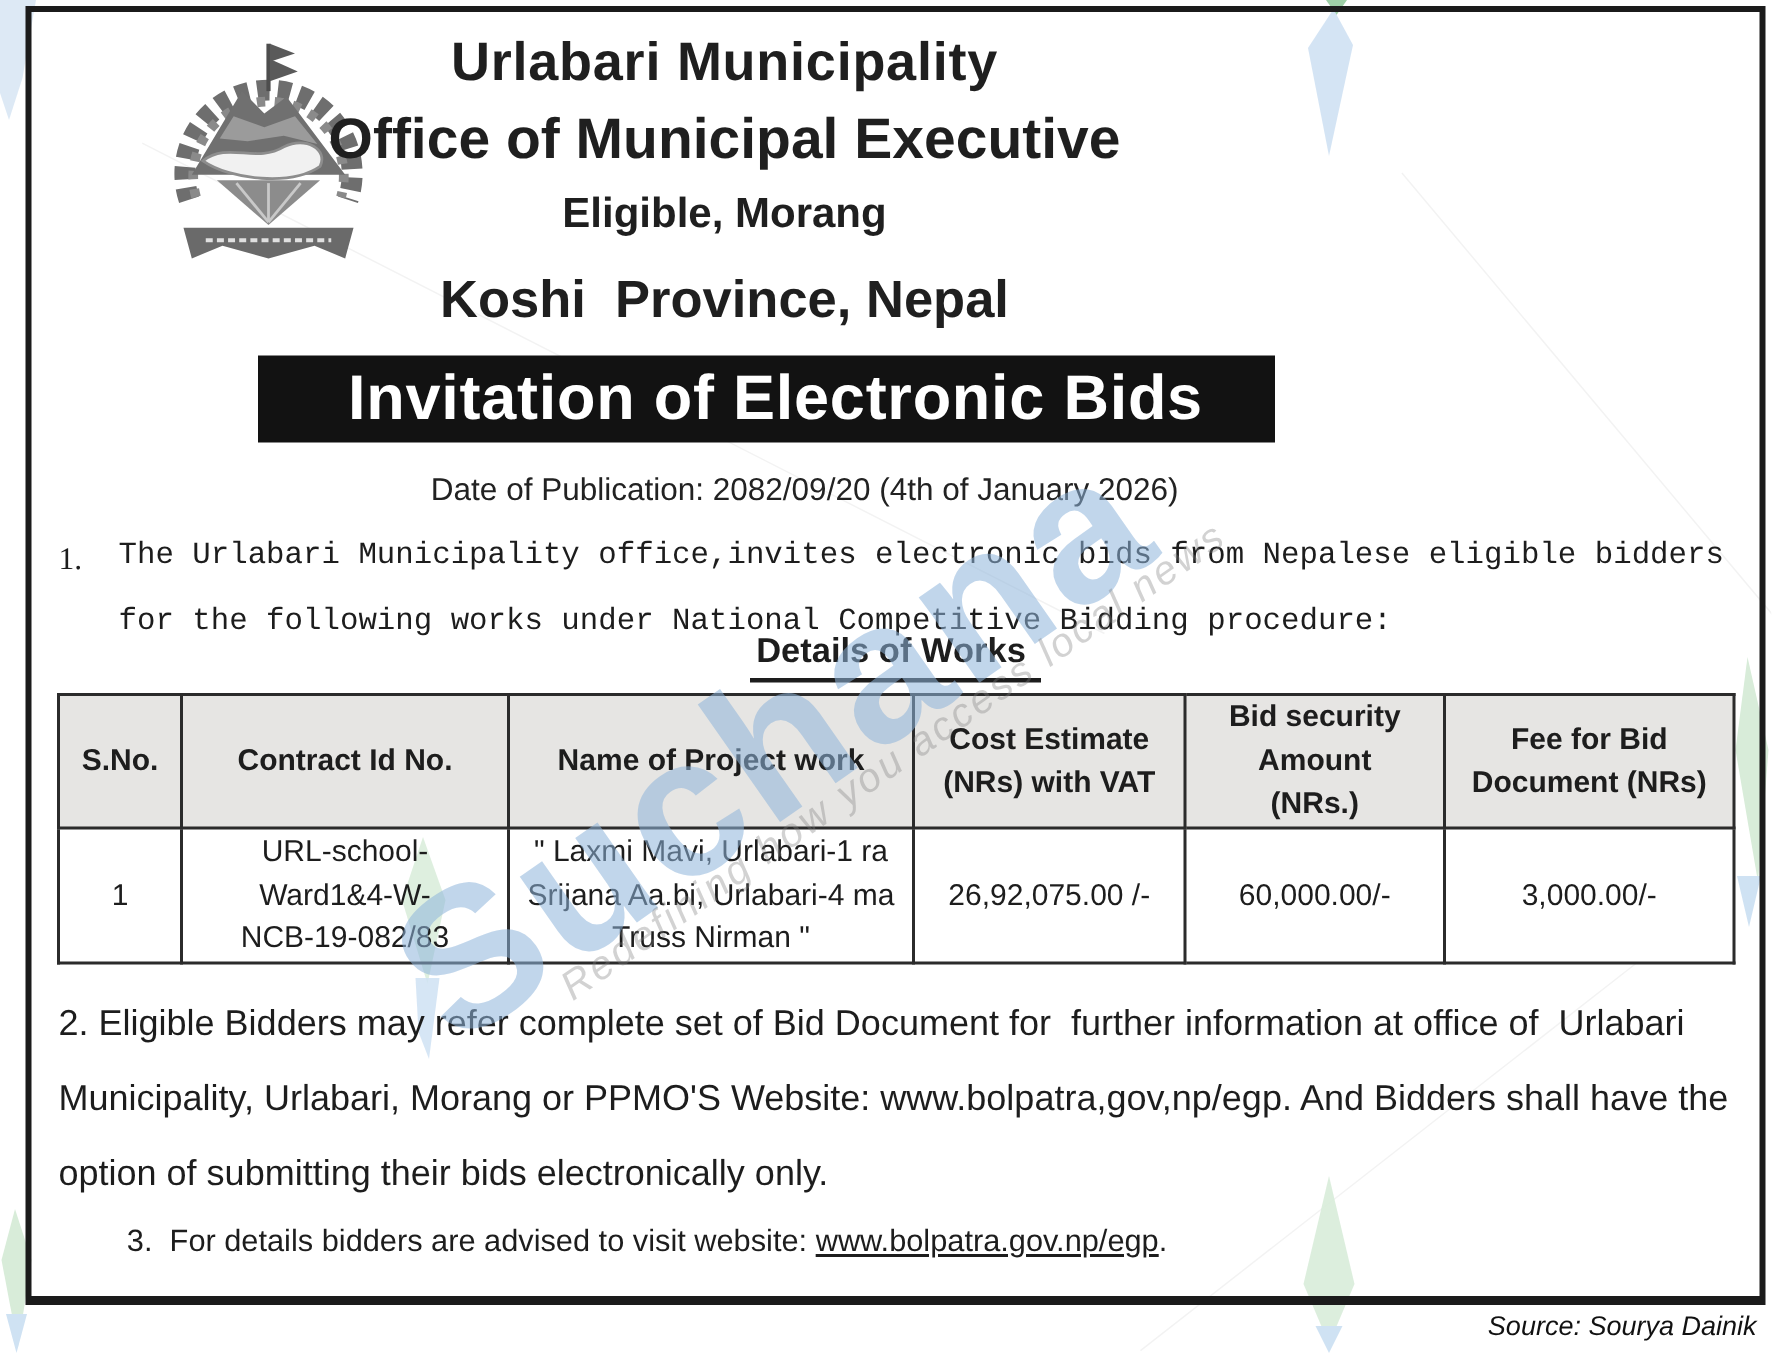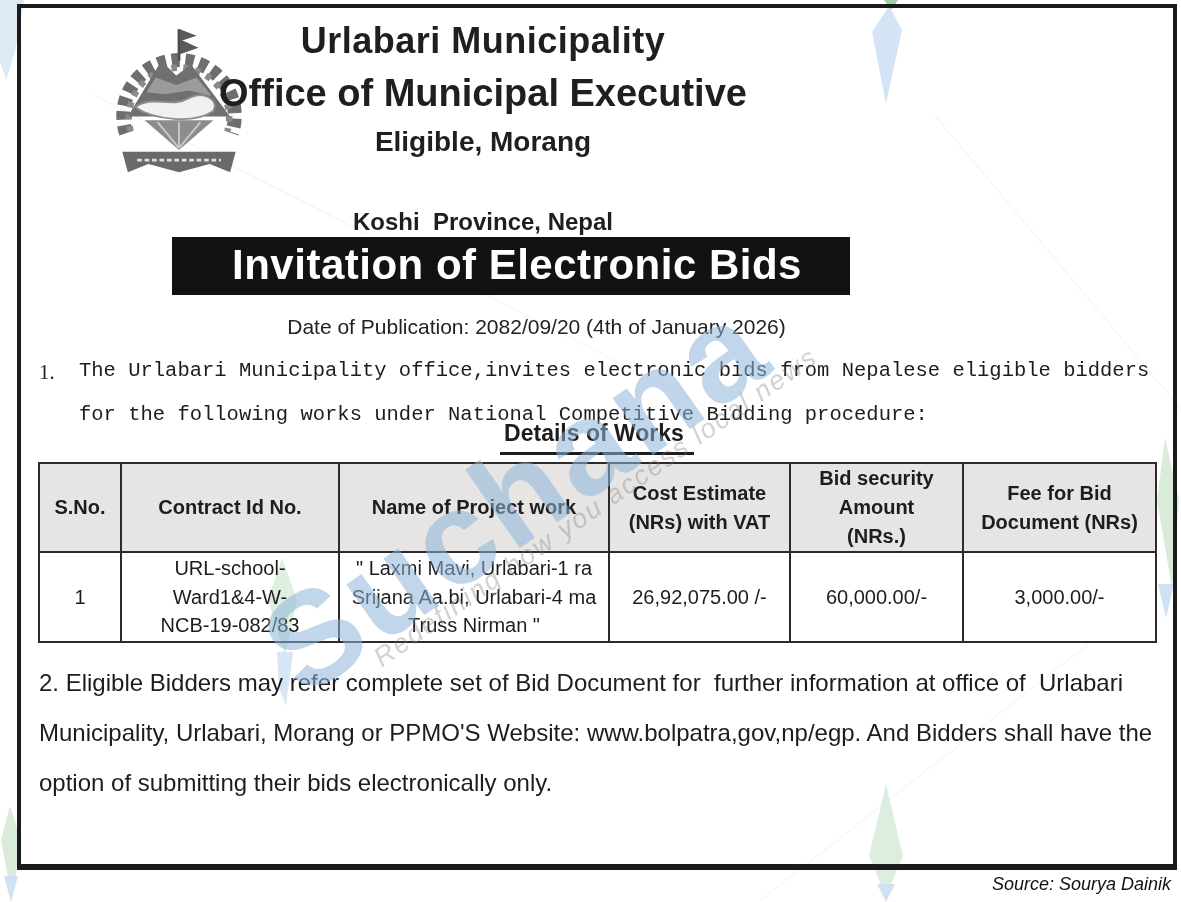--- a/index.html
+++ b/index.html
@@ -21,21 +21,21 @@
     border:4px solid #1b1b1b; border-bottom-width:6px; background:transparent; z-index:2; }
   .doc-inner { position:relative; width:100%; height:100%; }
   .z { position:absolute; z-index:3; }
 
   
   .emblem { left:79px; top:14px; width:158px; height:176px; }
   .title-line { left:0; width:924px; text-align:center; font-weight:bold; color:#1f1f1f; white-space:pre-wrap; }
   .t-muni { top:12px; font-size:36px; letter-spacing:0.5px; }
   .t-office { top:64px; font-size:38px; }
   .t-addr { top:118px; font-size:28px; }
-  .t-prov { top:172px; font-size:24px;margin-top:28px; }
+  .t-prov { top:172px; font-size:35px; }
 
   .banner { left:151px; top:229px; width:678px; height:58px; background:#121212; color:#ffffff;
     font-weight:bold; font-size:42px; text-align:center; line-height:56px; letter-spacing:0.5px;padding-left:12px; }
 
   .pubdate { left:0; top:307px; width:984px; text-align:center; font-size:21px; color:#222;padding-left:47px; }
 
   .clause1 { left:18px; top:341px; width:1122px; display:flex; font-size:20.5px; line-height:2.15; }
   .clause1 .num { width:40px; flex:0 0 40px; font-family:"Liberation Serif", serif; font-size:21px; padding-top:1px; }
   .clause1 .txt { flex:1; white-space:pre-wrap;font-family:Liberation Mono, monospace; }
 
@@ -161,20 +161,23 @@
           <td><span class="cw" style="max-width:252px;">" Laxmi Mavi, Urlabari-1 ra Srijana Aa.bi, Urlabari-4 ma Truss Nirman  "</span></td>
           <td>26,92,075.00 /-</td>
           <td>60,000.00/-</td>
           <td>3,000.00/-</td>
         </tr>
       </tbody>
         </table>
 
       <div class="z clause2">2. Eligible Bidders may refer complete set of Bid Document for  further information at office of  Urlabari Municipality, Urlabari, Morang or PPMO'S Website: www.bolpatra,gov,np/egp. And Bidders shall have the option of submitting their bids electronically only.</div>
 
+      <div class="z clause3">
+        <span>3.  For details bidders are advised to visit website: </span><a href="#">www.bolpatra.gov.np/egp</a><span>.</span>
+      </div>
 
 
     </div>
   </div>
 
   <div class="source-note">Source: Sourya Dainik</div>
 
 </div>
 
 </body></html>

